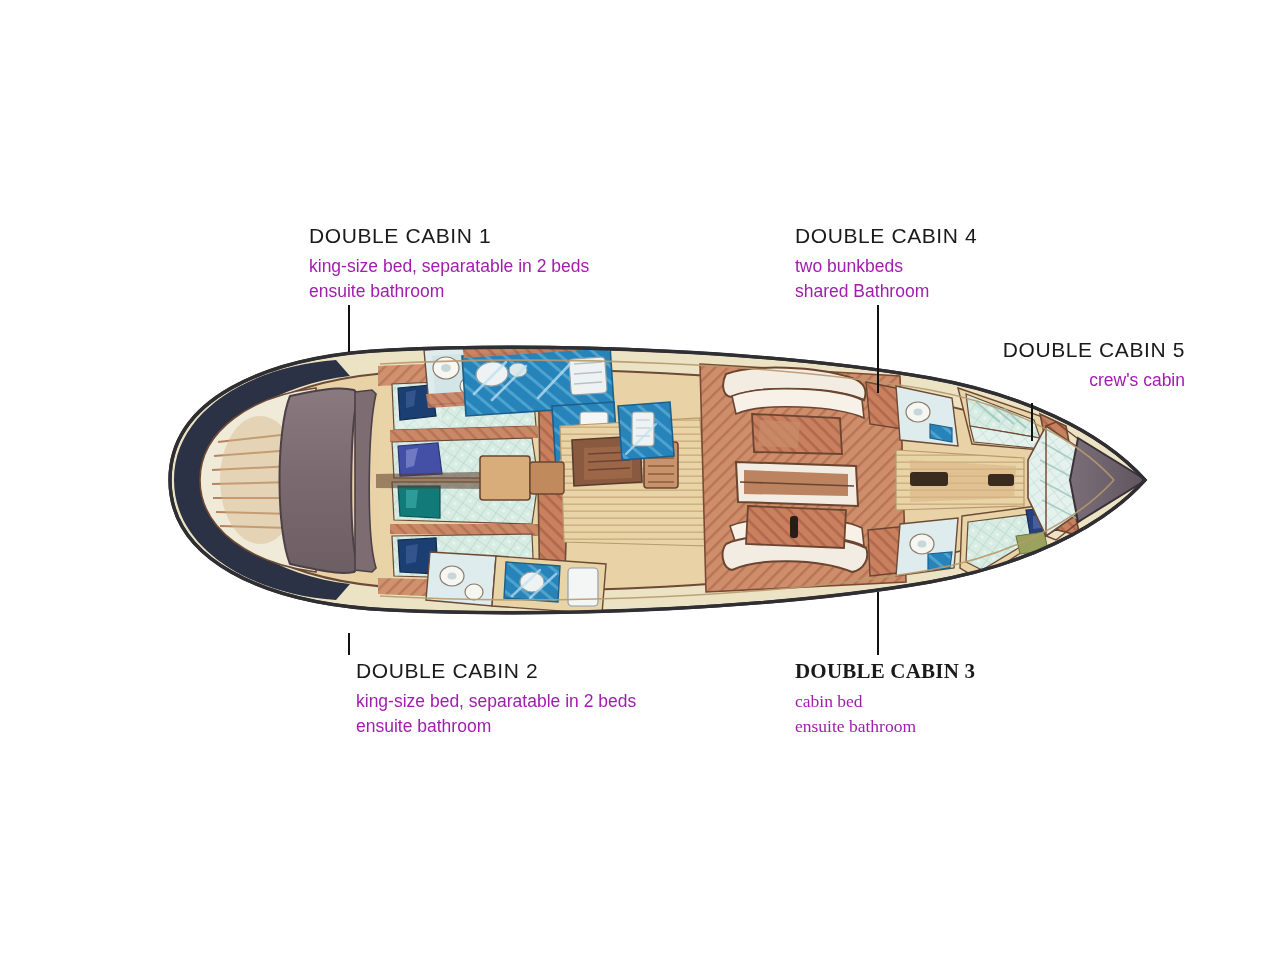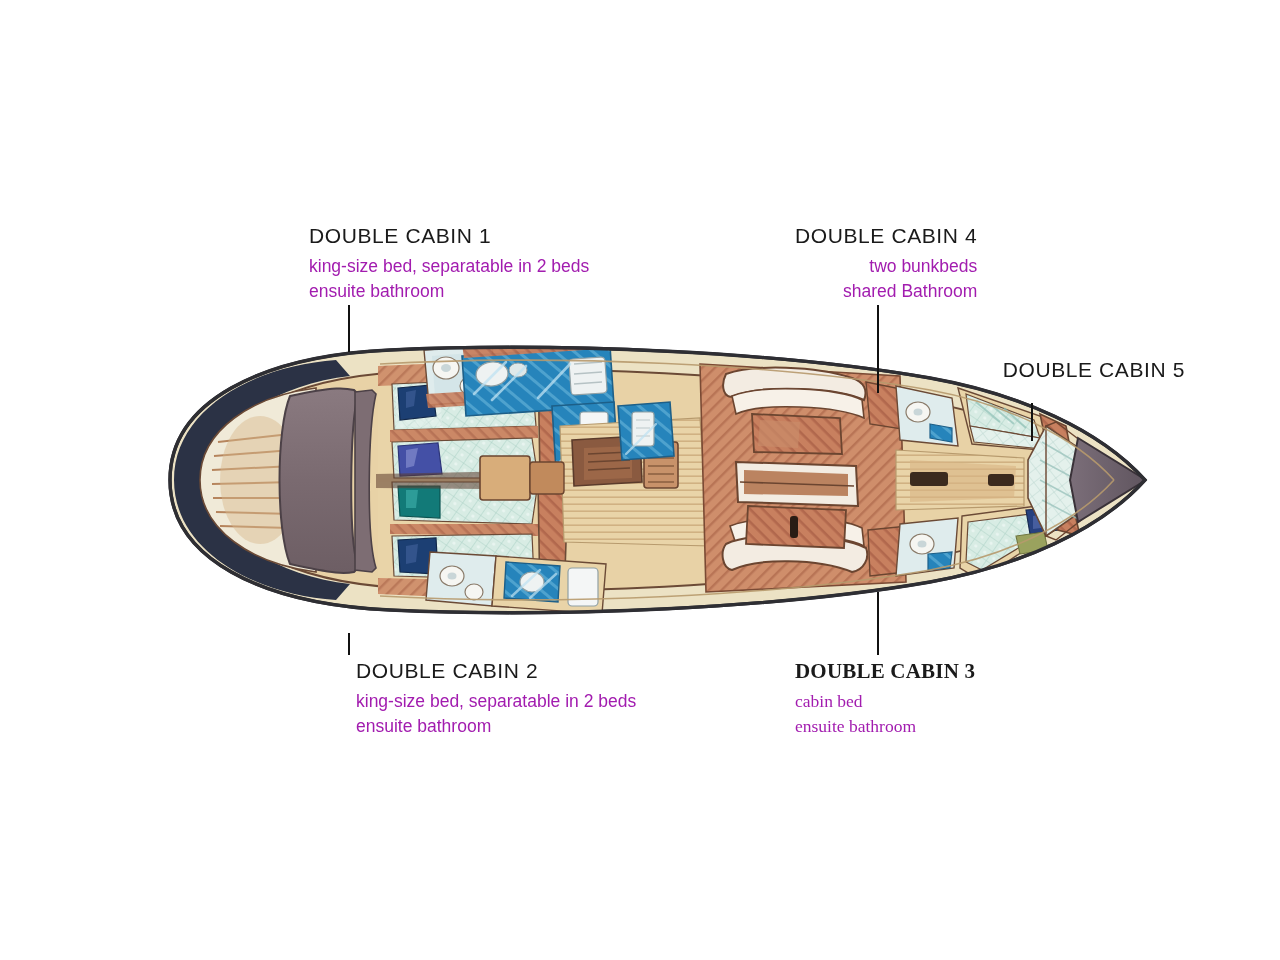--- a/index.html
+++ b/index.html
@@ -529,30 +529,33 @@
   <div class="leader" style="left:877px;top:592px;height:63px;"></div>
 
   <div class="callout" style="left:309px;top:224px;">
     <div class="c-title">DOUBLE CABIN 1</div>
     <div class="c-body">
       <div class="c-line">king-size bed, separatable in 2 beds</div>
       <div class="c-line">ensuite bathroom</div>
     </div>
   </div>
 
-  <div class="callout" style="left:795px;top:224px;text-align:right;">
+  <div class="callout" style="left:795px;top:224px;">
     <div class="c-title">DOUBLE CABIN 4</div>
     <div class="c-body">
       <div class="c-line">two bunkbeds</div>
       <div class="c-line">shared Bathroom</div>
     </div>
   </div>
 
-  <div class="callout right" style="left:880px;top:338px;width:305px;margin-top:20px;">
+  <div class="callout right" style="left:880px;top:338px;width:305px;">
     <div class="c-title">DOUBLE CABIN 5</div>
+    <div class="c-body">
+      <div class="c-line">crew's cabin</div>
+    </div>
   </div>
 
   <div class="callout" style="left:309px;top:659px;margin-left:47px;">
     <div class="c-title">DOUBLE CABIN 2</div>
     <div class="c-body">
       <div class="c-line">king-size bed, separatable in 2 beds</div>
       <div class="c-line">ensuite bathroom</div>
     </div>
   </div>
 

